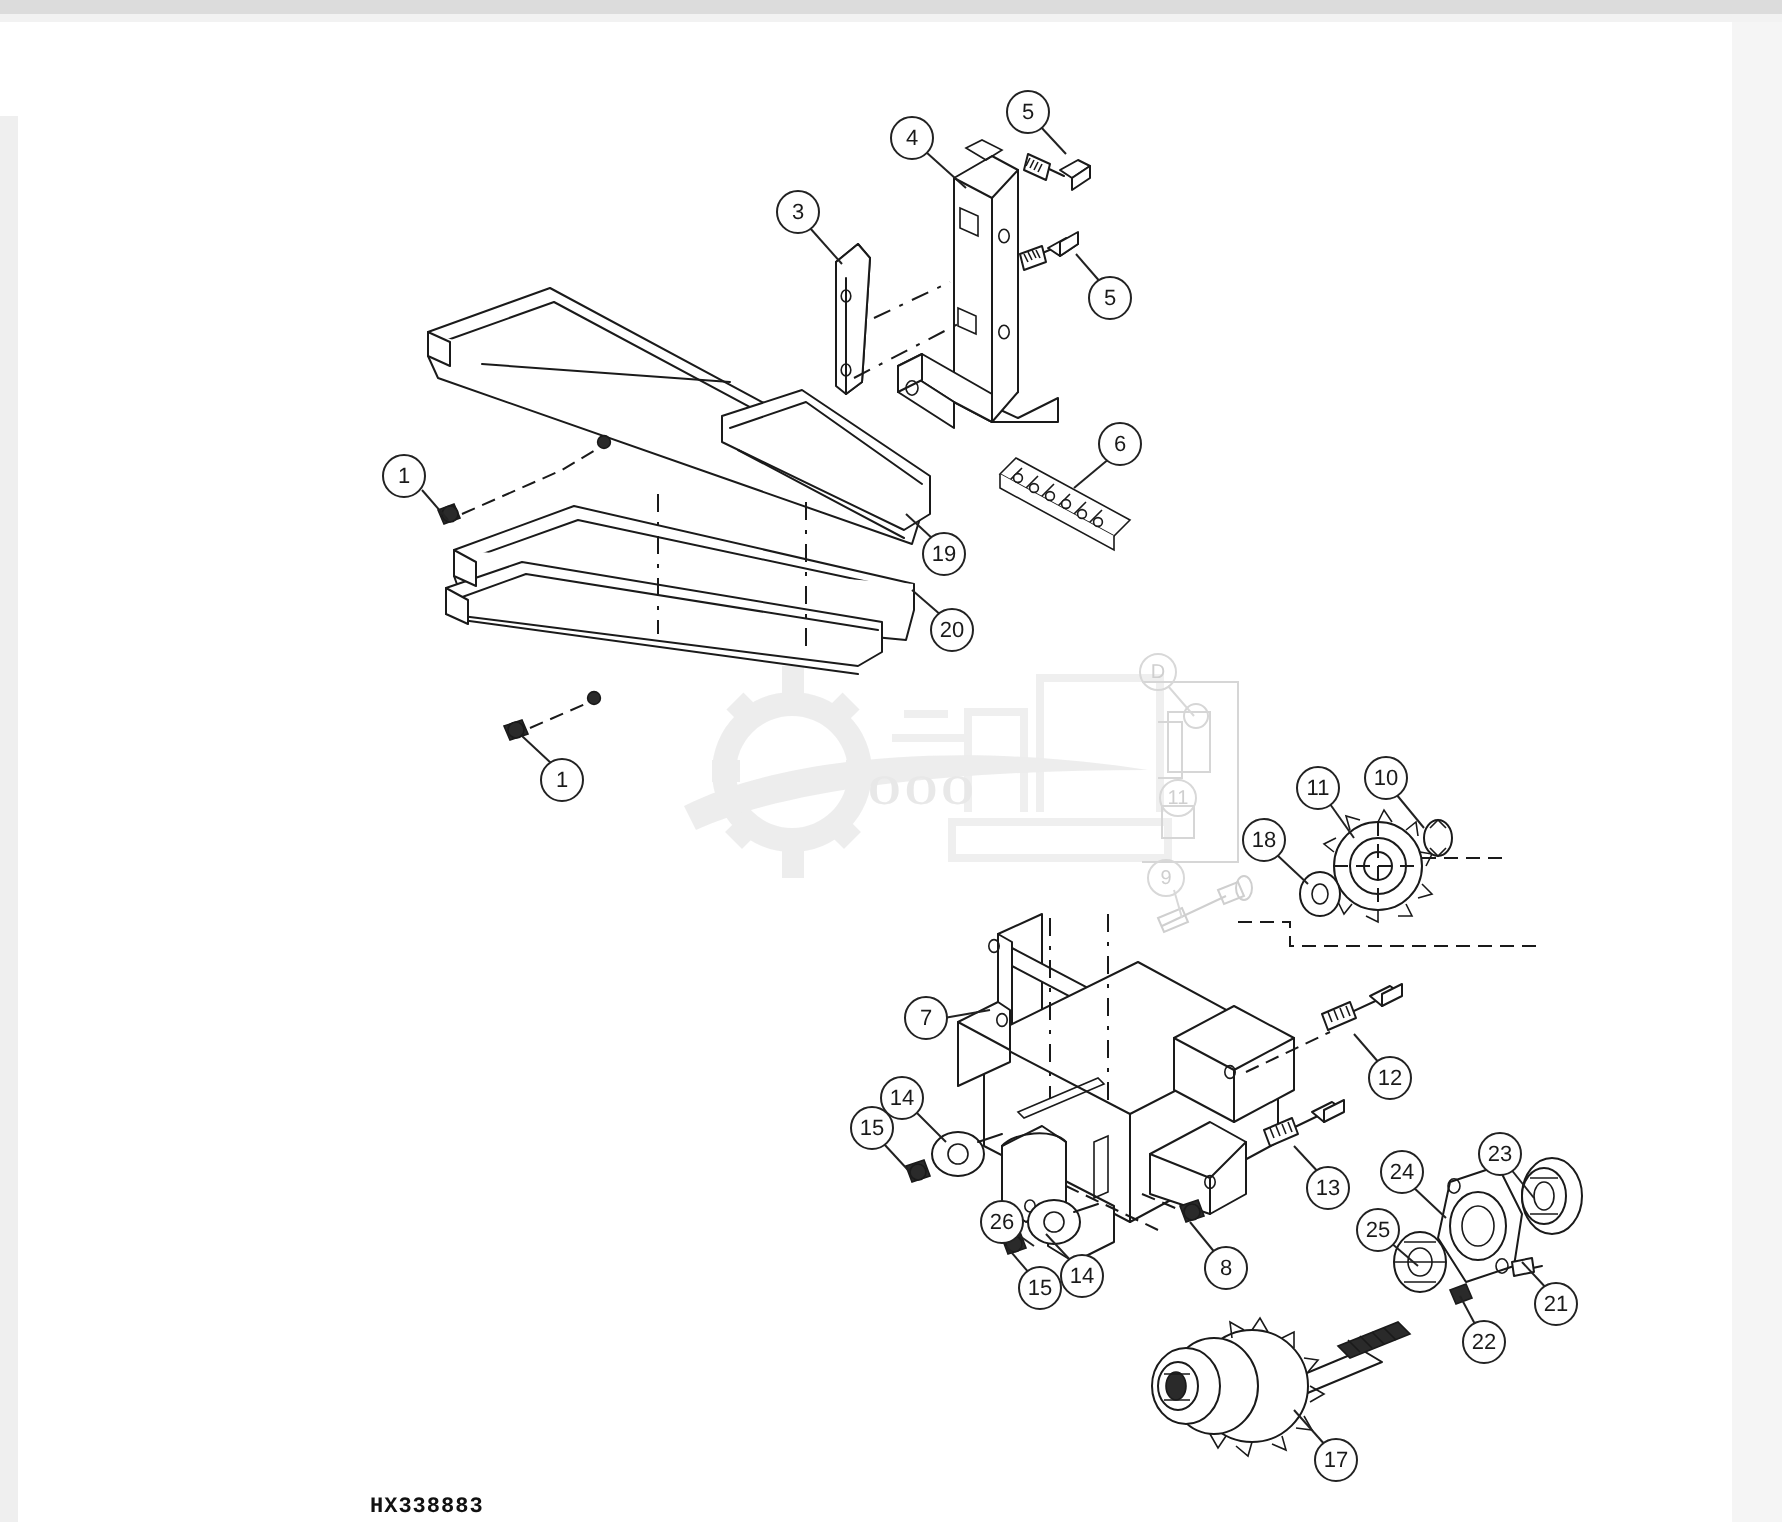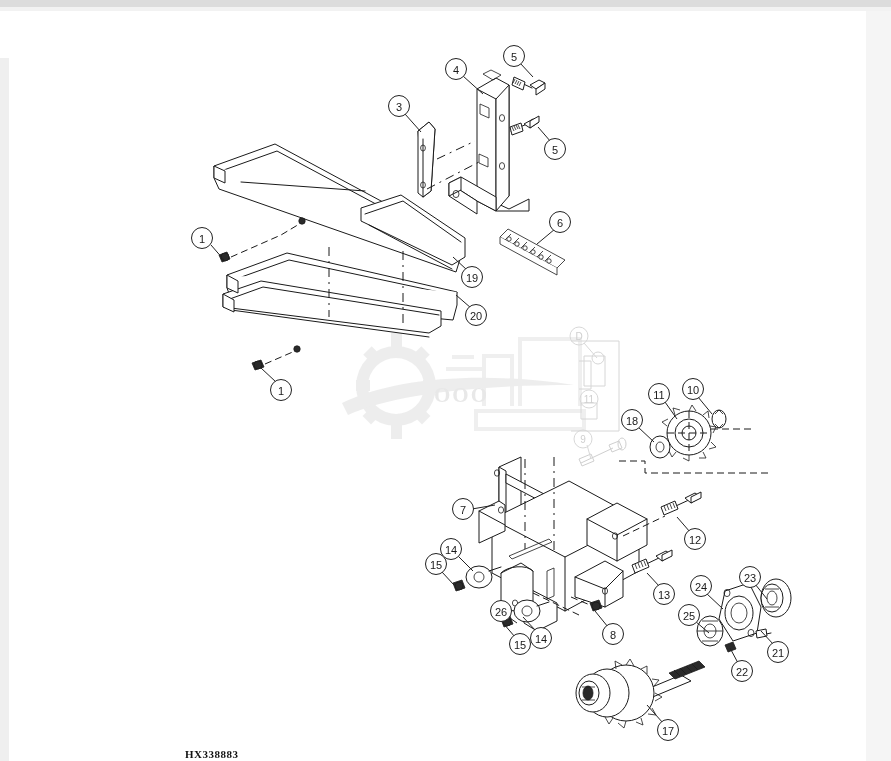--- a/index.html
+++ b/index.html
@@ -31,21 +31,21 @@
   .bal-faint{fill:none;stroke:#d8d8d8;stroke-width:1;}
   .lead{stroke:#222;stroke-width:1;fill:none;}
   .lead-faint{stroke:#d8d8d8;stroke-width:1;fill:none;}
   .ln{stroke:#1a1a1a;stroke-width:1;fill:none;stroke-linejoin:round;stroke-linecap:round;}
   .ln-thin{stroke:#1a1a1a;stroke-width:.8;fill:none;}
   .fillw{fill:#ffffff;stroke:#1a1a1a;stroke-width:1;stroke-linejoin:round;}
   .dash{stroke:#1a1a1a;stroke-width:1;fill:none;stroke-dasharray:9 5 2 5;}
   .dash2{stroke:#1a1a1a;stroke-width:1;fill:none;stroke-dasharray:7 4;}
   .dark{fill:#2a2a2a;stroke:#1a1a1a;stroke-width:.8;}
 
-  .drawno{position:absolute;left:176px;top:737px;font-family:Liberation Serif, serif;
+  .drawno{position:absolute;left:176px;top:737px;font-family:Liberation Mono, monospace;
           font-size:11px;font-weight:bold;color:#111;letter-spacing:.5px;}
 </style>
 </head>
 <body>
 
 <div id="page">
 
   <div class="chrome-top"></div>
   <div class="chrome-top2"></div>
   <div class="chrome-left"></div>

